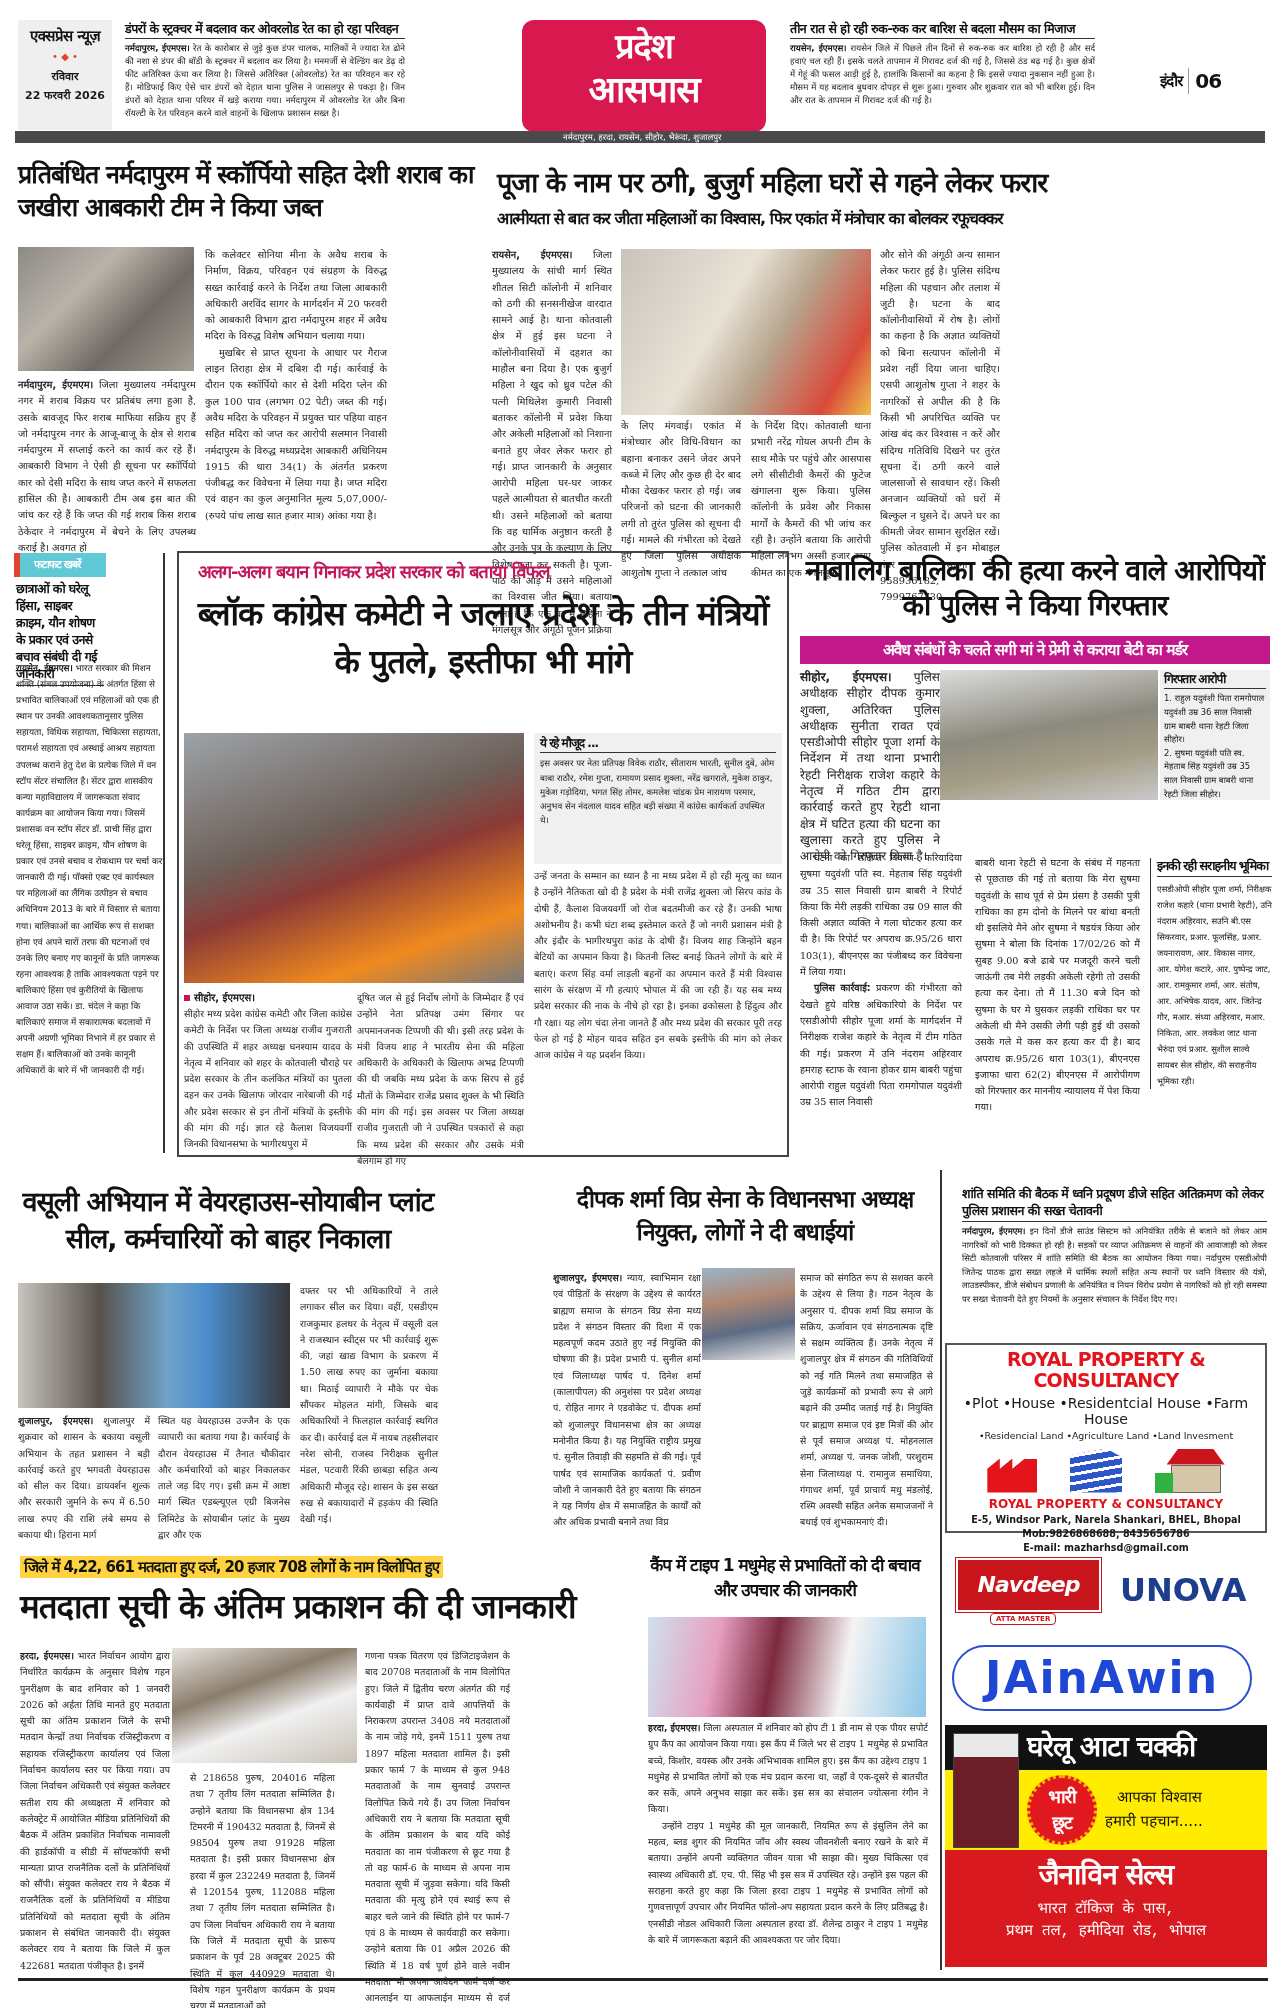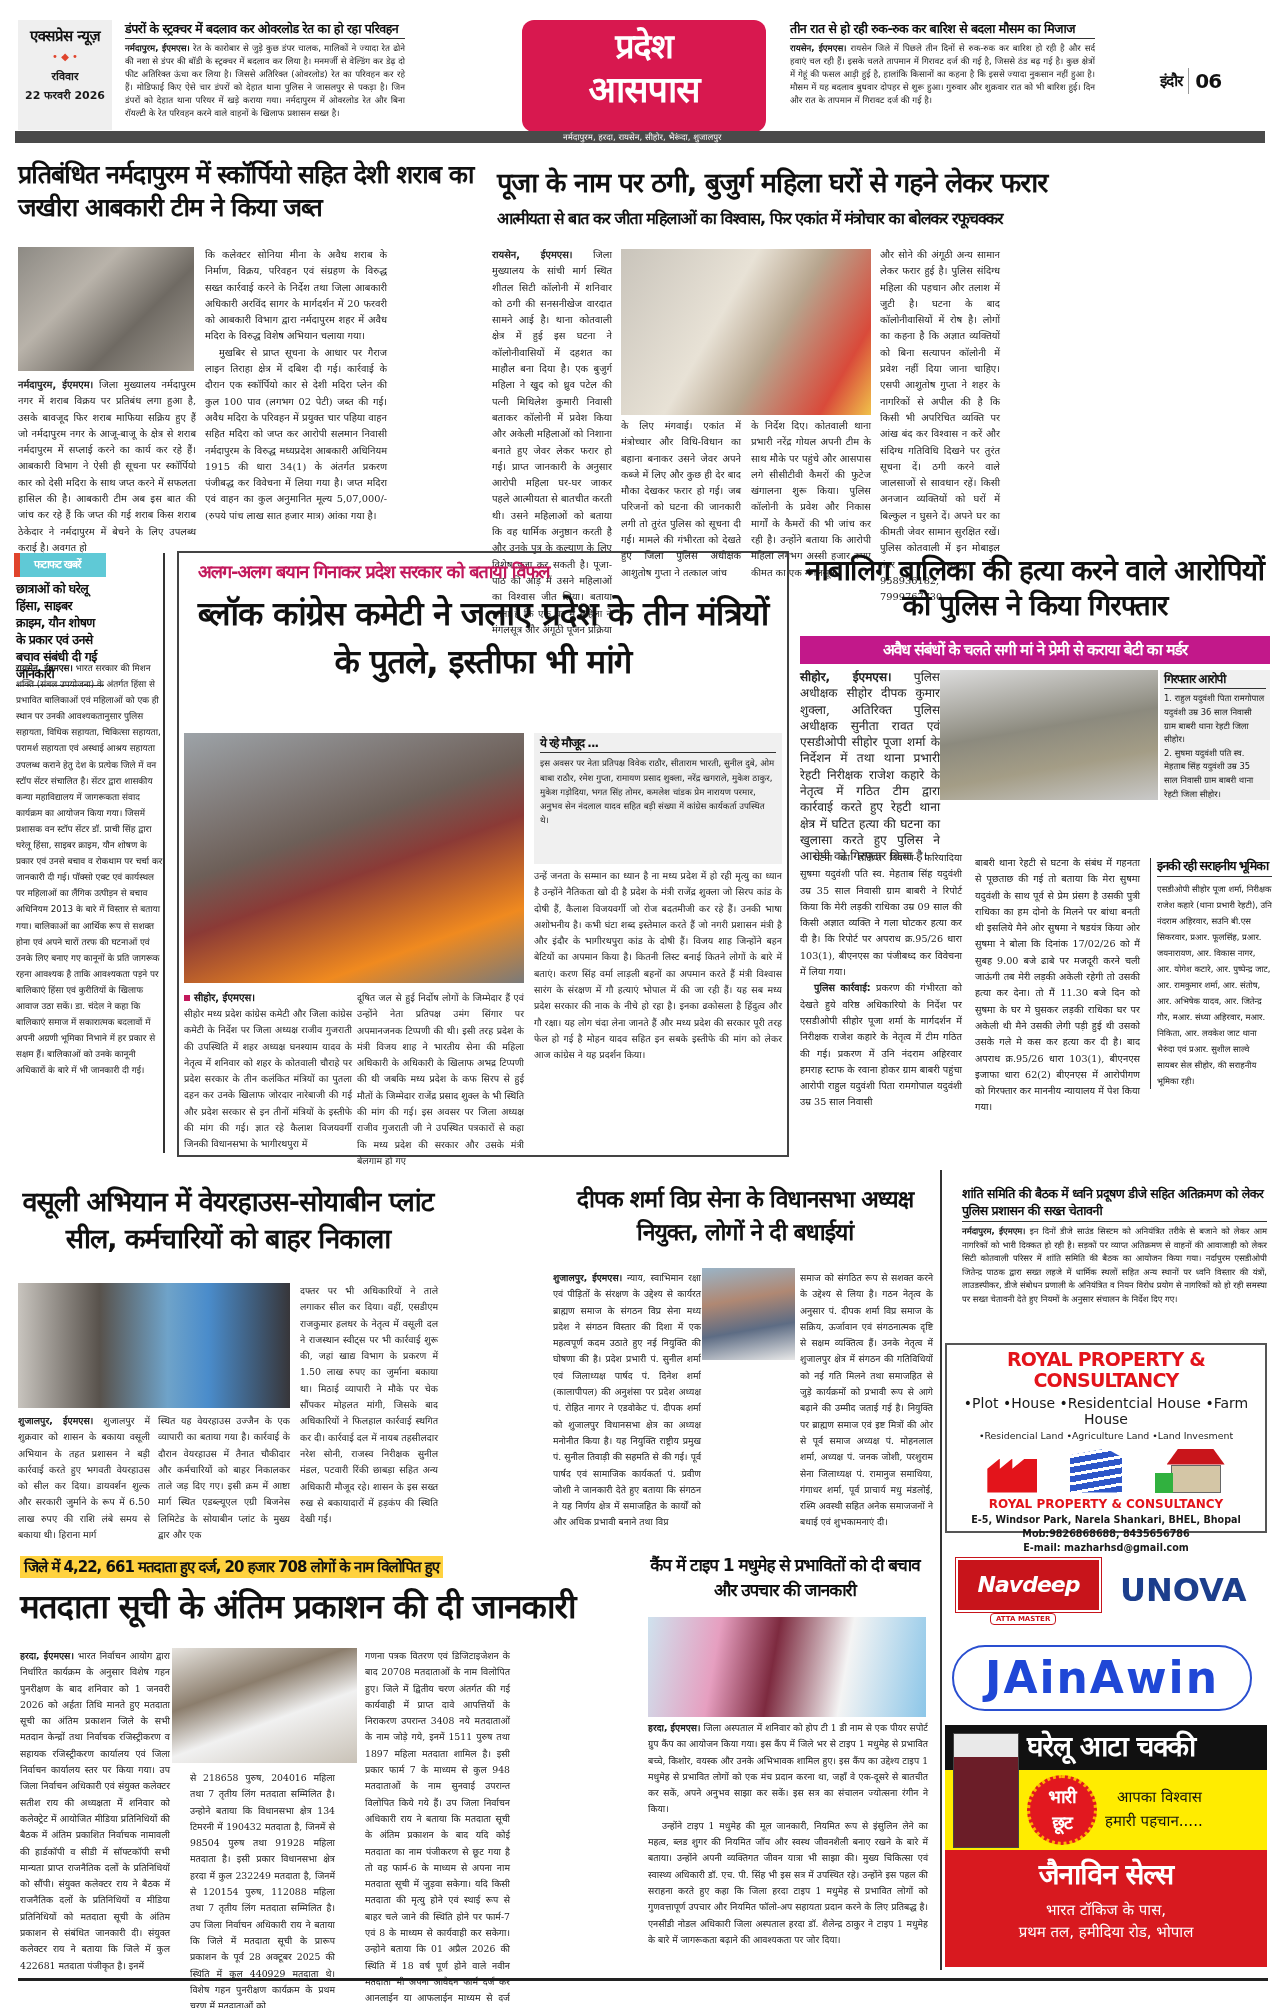--- a/index.html
+++ b/index.html
@@ -191,19 +191,19 @@
   <div style="position:absolute;left:8px;top:8px;width:66px;height:115px;background:linear-gradient(180deg,#e9e9e9 0%,#e9e9e9 20%,#6b1d28 20%,#6b1d28 100%);border:1px solid #444;"></div>
   <div style="position:absolute;left:82px;top:50px;width:70px;height:70px;background:#e2181f;border-radius:50%;border:3px dotted #ffb400;text-align:center;color:#fff;">
     <div class="hd" style="color:#fff;font-size:18px;line-height:30px;margin-top:4px;">भारी</div>
     <div class="hd" style="color:#fff;font-size:18px;line-height:22px;">छूट</div>
   </div>
   <div class="sans" style="position:absolute;left:160px;top:60px;font-size:15px;color:#111;line-height:24px;">
     <div style="padding-left:12px;">आपका विश्वास</div>
     <div>हमारी पहचान.....</div>
   </div>
   <div class="hd" style="position:absolute;left:0;top:132px;width:322px;text-align:center;color:#fff;font-size:28px;line-height:36px;">जैनाविन सेल्स</div>
-  <div class="sans" style="position:absolute;left:0;top:174px;width:322px;text-align:center;color:#fff;font-size:15px;line-height:22px;">
+  <div class="sans" style="position:absolute;left:0;top:174px;width:322px;text-align:center;color:#fff;font-size:15px;line-height:22px;font-family:Liberation Mono, monospace;">
     <div>भारत टॉकिज के पास,</div>
     <div>प्रथम तल, हमीदिया रोड, भोपाल</div>
   </div>
 </div>
 
 <div class="abs" style="left:18px;top:1978px;width:1250px;height:3px;background:#222;"></div>
 
 </body></html>

